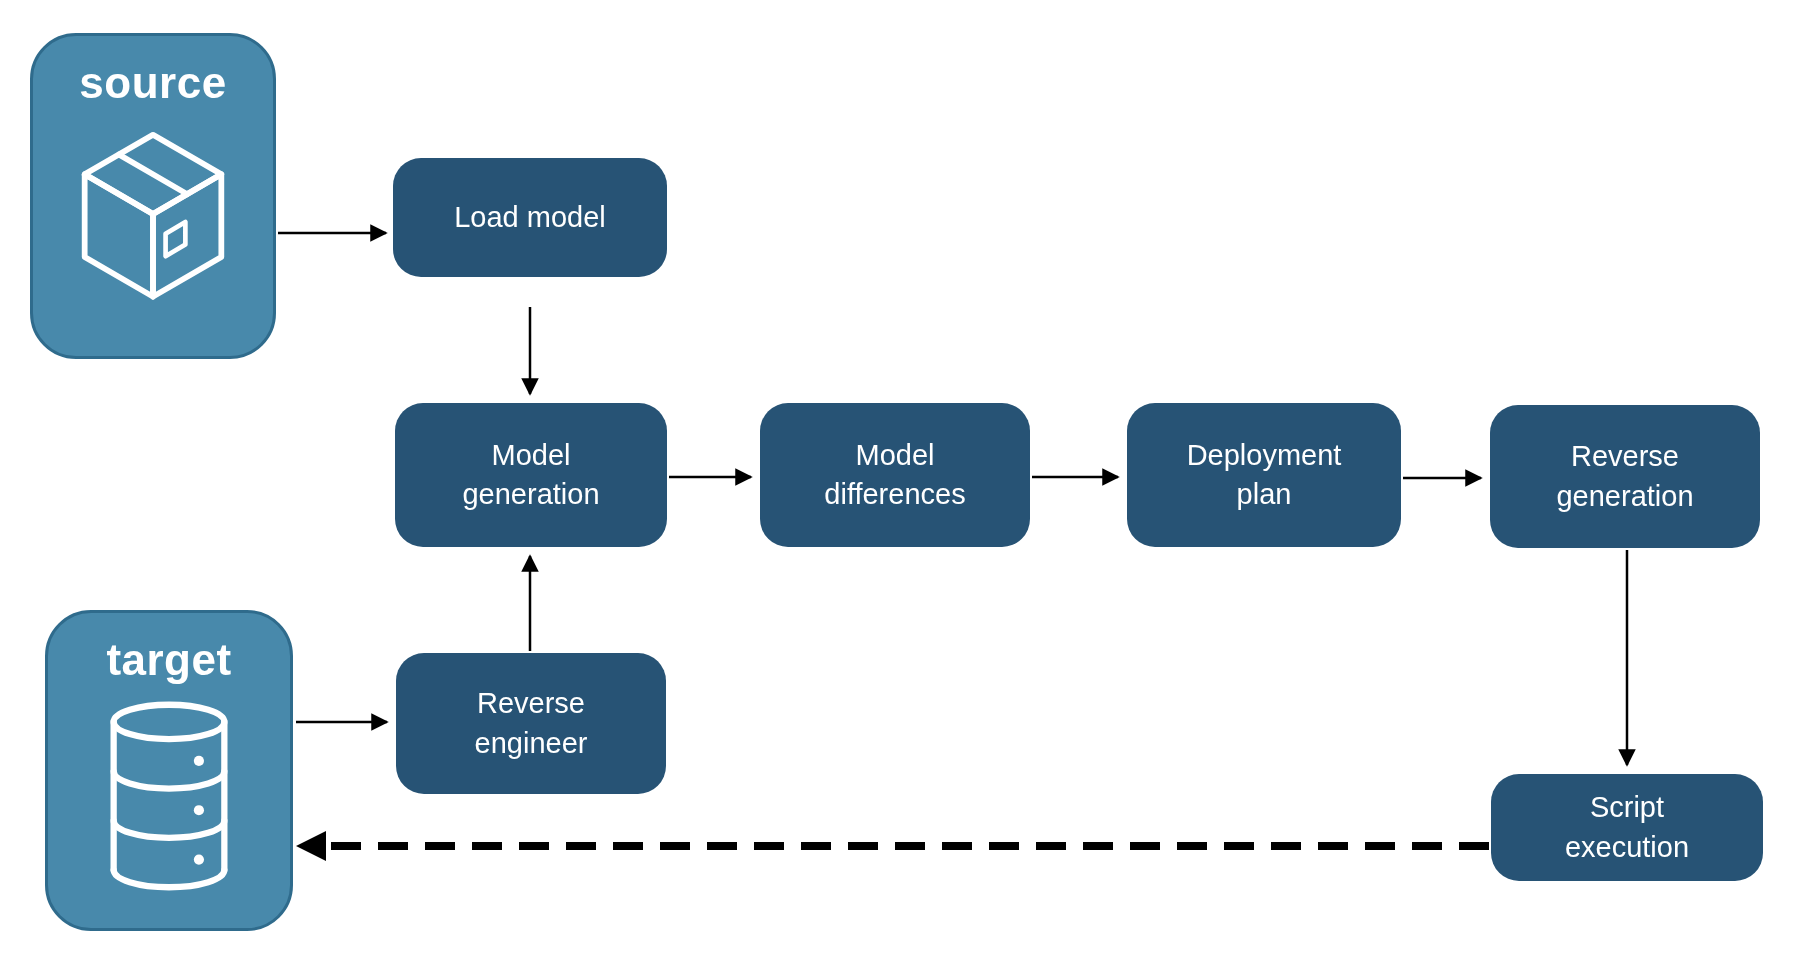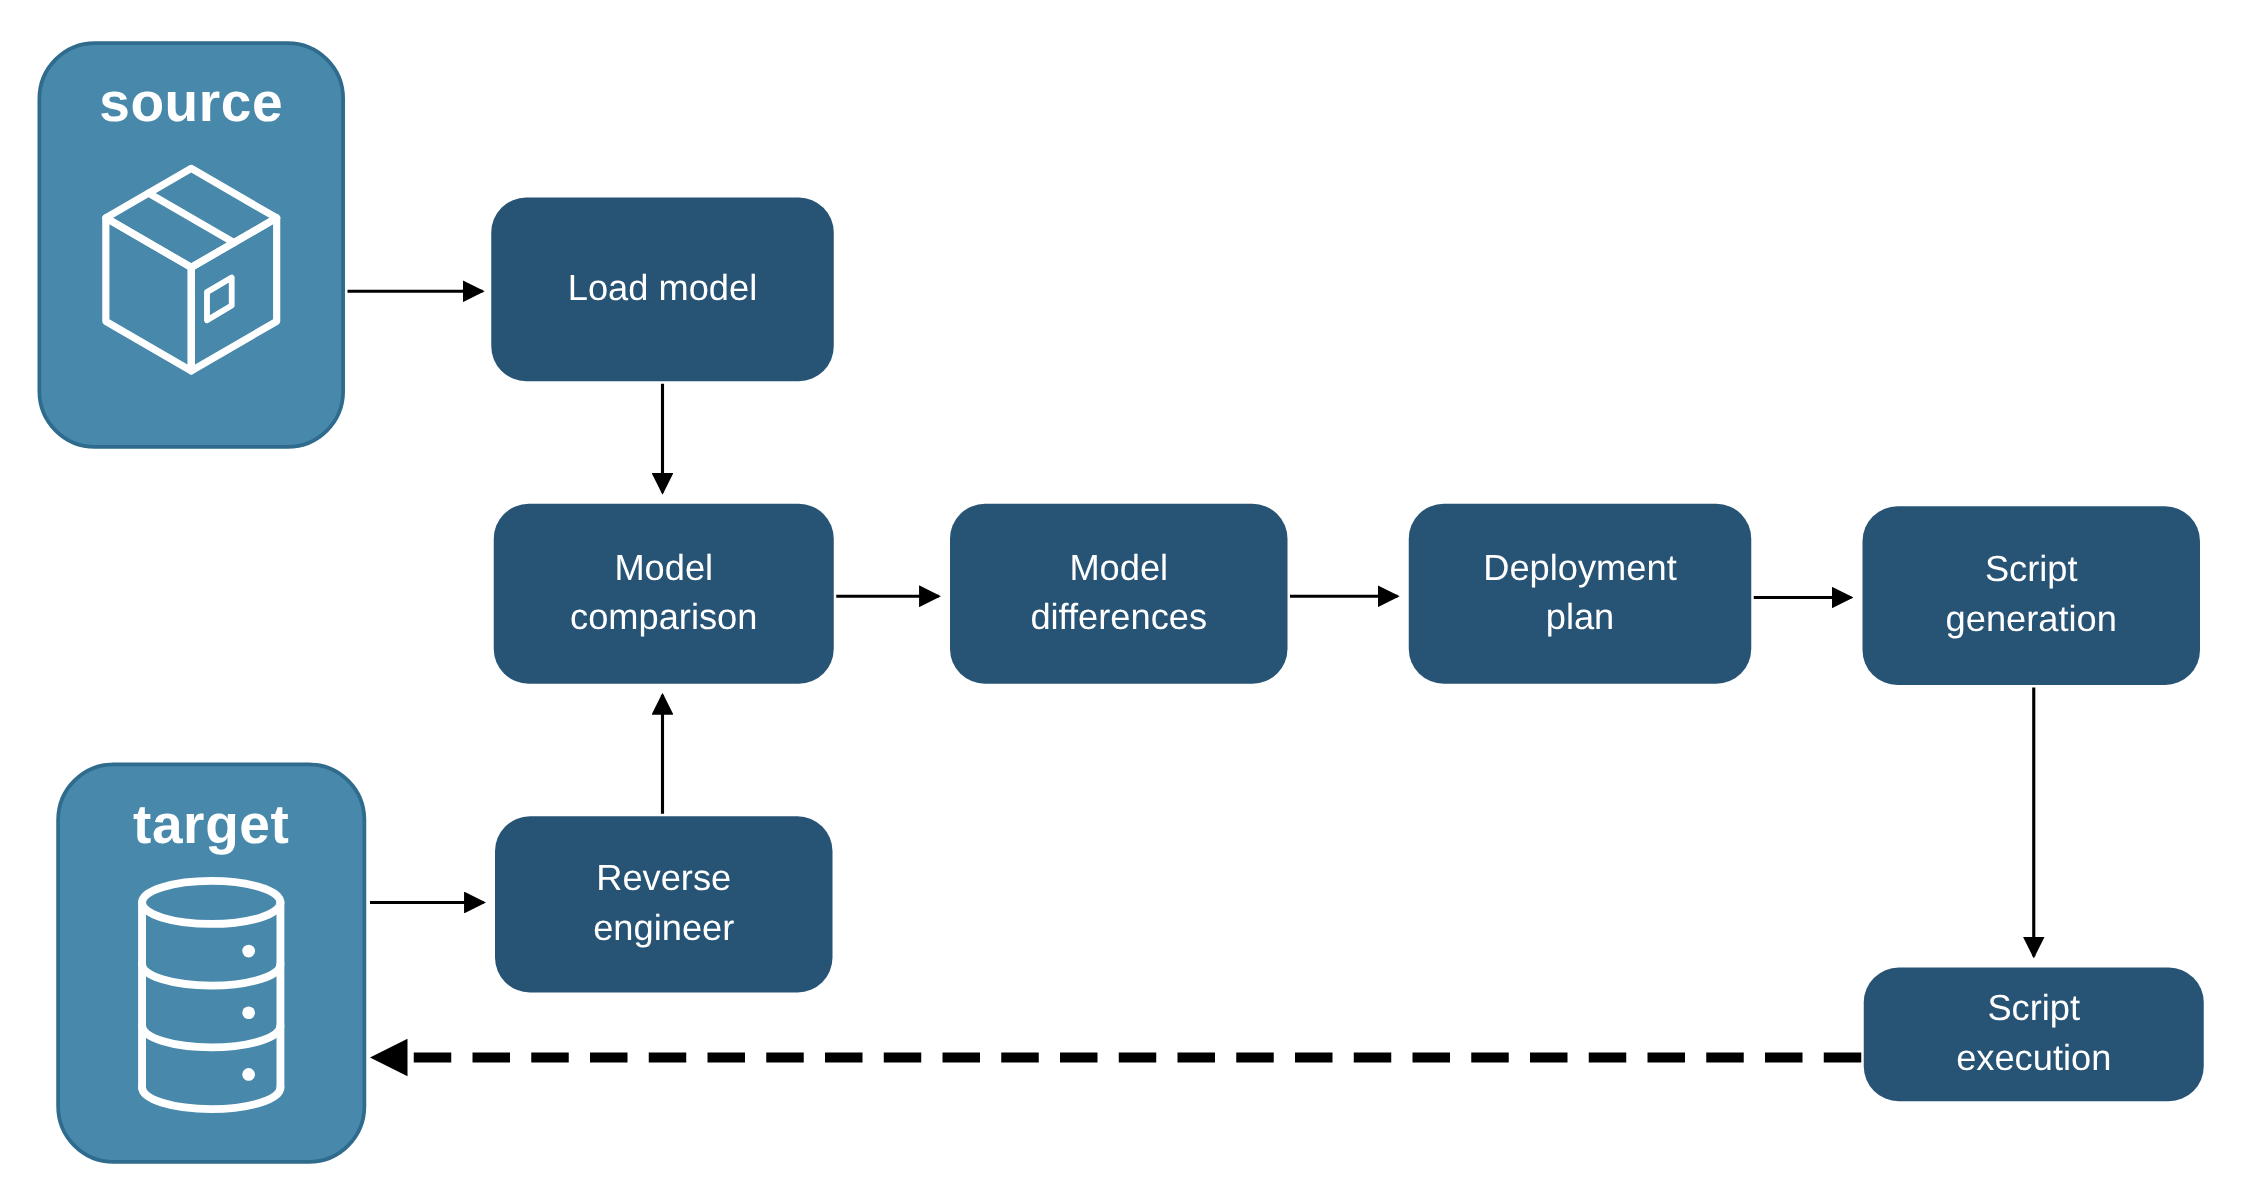--- a/index.html
+++ b/index.html
@@ -94,38 +94,38 @@
       <path d="M87,14 V113"></path>
       <path d="M13,113 A37,11.5 0 0 0 87,113"></path>
       <path d="M13,47 A37,11.5 0 0 0 87,47"></path>
       <path d="M13,80 A37,11.5 0 0 0 87,80"></path>
       <circle cx="70" cy="40" r="3.4" fill="#ffffff" stroke="none"></circle>
       <circle cx="70" cy="73" r="3.4" fill="#ffffff" stroke="none"></circle>
       <circle cx="70" cy="106" r="3.4" fill="#ffffff" stroke="none"></circle>
     </svg>
   </div>
 
-  <div class="node" style="left:393px; top:158px; width:274px; height:147px;">
+  <div class="node" style="left:393px; top:158px; width:274px; height:119px;">
     <div class="node-label">Load model</div>
   </div>
 
   <div class="node" style="left:395px; top:403px; width:272px; height:144px;">
-    <div class="node-label">Model comparison</div>
+    <div class="node-label">Model generation</div>
   </div>
 
   <div class="node" style="left:760px; top:403px; width:270px; height:144px;">
     <div class="node-label">Model differences</div>
   </div>
 
   <div class="node" style="left:1127px; top:403px; width:274px; height:144px;">
     <div class="node-label">Deployment plan</div>
   </div>
 
   <div class="node" style="left:1490px; top:405px; width:270px; height:143px;">
-    <div class="node-label">Script generation</div>
+    <div class="node-label">Reverse generation</div>
   </div>
 
   <div class="node" style="left:396px; top:653px; width:270px; height:141px;">
     <div class="node-label">Reverse engineer</div>
   </div>
 
   <div class="node" style="left:1491px; top:774px; width:272px; height:107px;">
     <div class="node-label">Script execution</div>
   </div>
 

